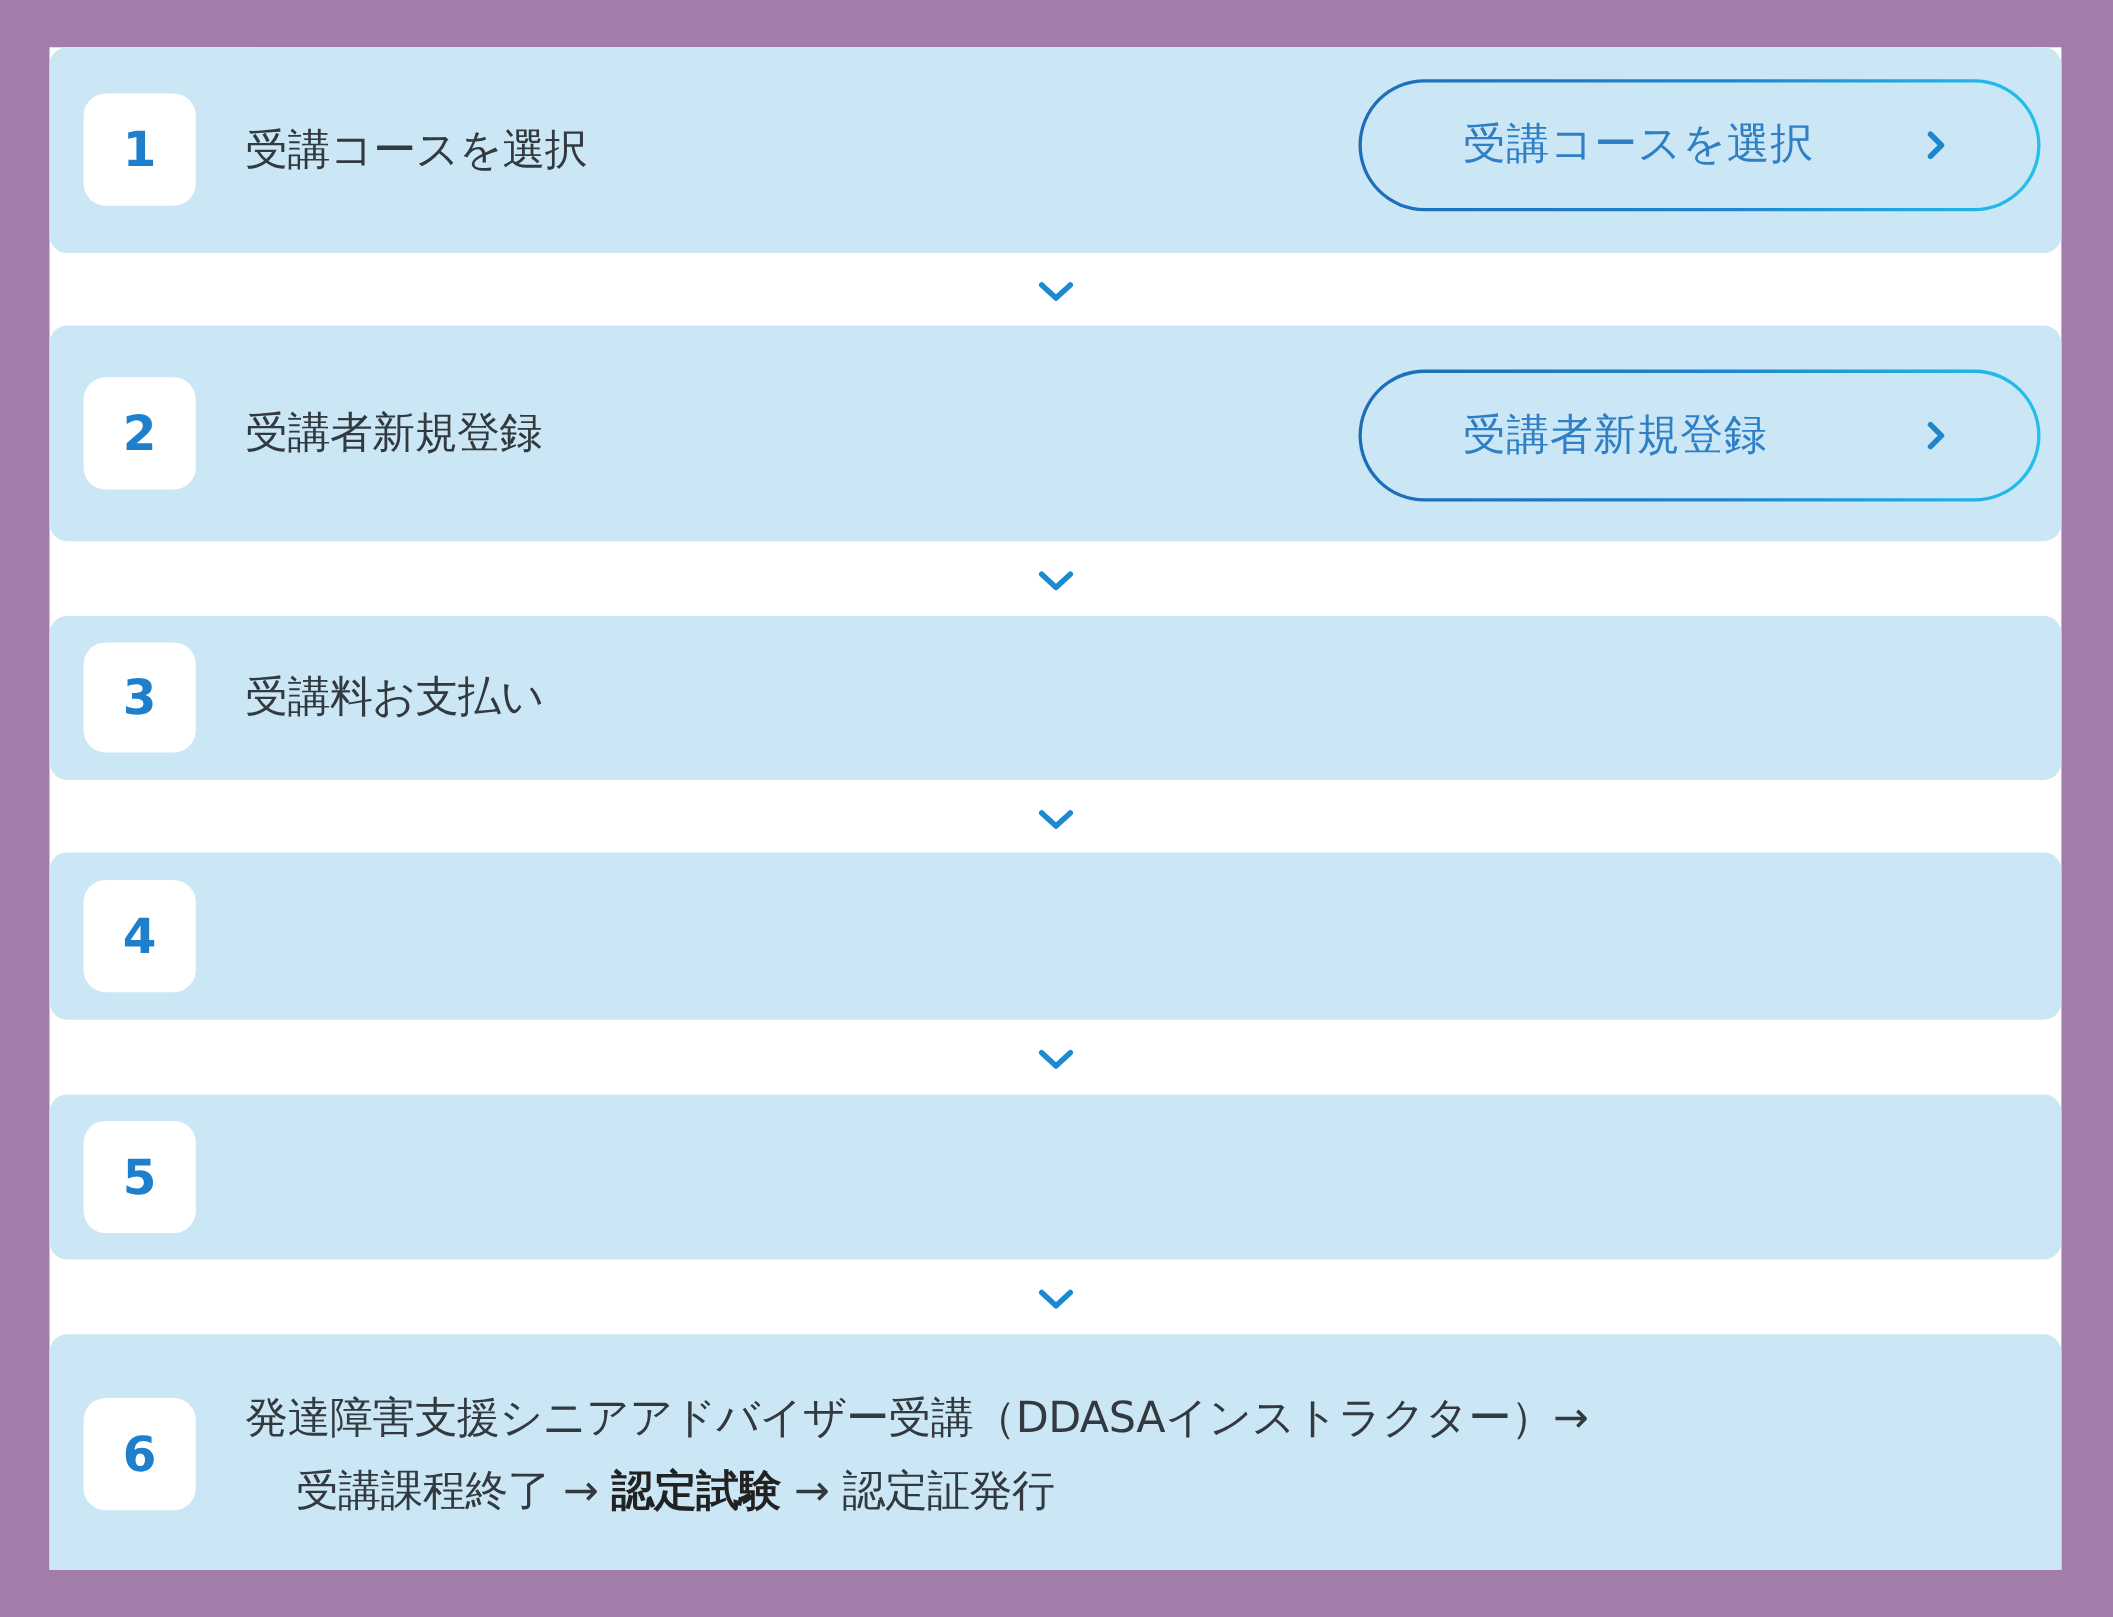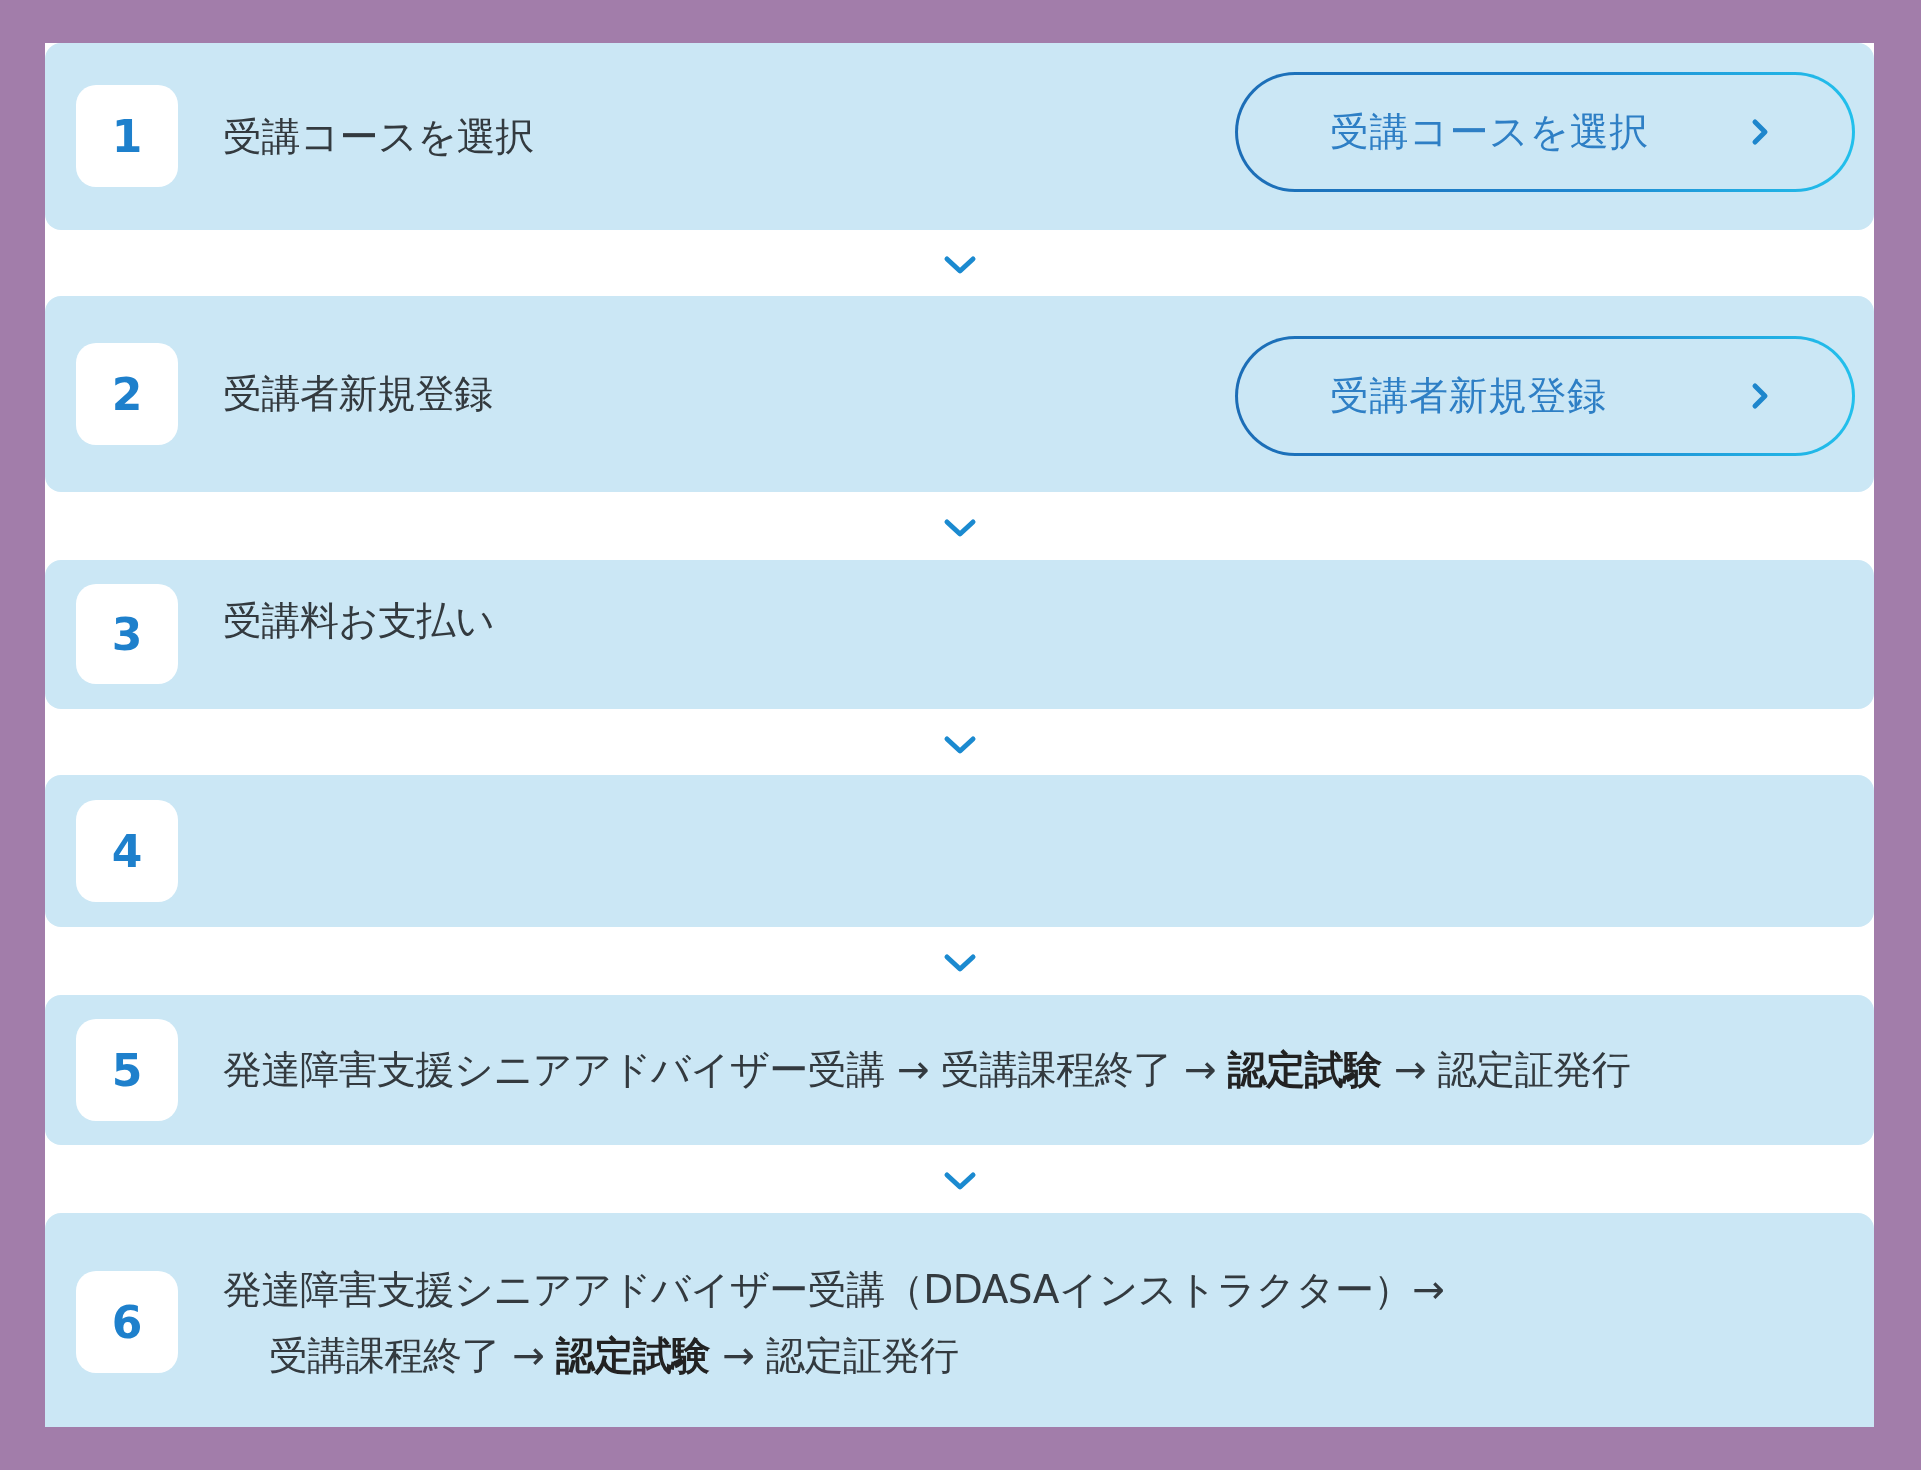--- a/index.html
+++ b/index.html
@@ -137,38 +137,37 @@
       </div>
     </div>
   </div>
 
   <svg class="down-chevron" style="top:475px;" viewBox="0 0 34 20">
     <polyline points="4,4 17,16 30,4" fill="none" stroke="#1B8AD0" stroke-width="5" stroke-linecap="round" stroke-linejoin="round"></polyline>
   </svg>
 
   <div class="panel" style="top:517px; height:149px;">
     <div class="num-box" style="top:24px; height:100px;">3</div>
-    <div class="label" style="top:28px;text-align:right;">受講料お支払い</div>
+    <div class="label" style="top:41px;text-align:right;">受講料お支払い</div>
   </div>
 
   <svg class="down-chevron" style="top:692px;" viewBox="0 0 34 20">
     <polyline points="4,4 17,16 30,4" fill="none" stroke="#1B8AD0" stroke-width="5" stroke-linecap="round" stroke-linejoin="round"></polyline>
   </svg>
 
   <div class="panel" style="top:732px; height:152px;">
     <div class="num-box" style="top:25px;">4</div>
   </div>
 
   <svg class="down-chevron" style="top:910px;" viewBox="0 0 34 20">
     <polyline points="4,4 17,16 30,4" fill="none" stroke="#1B8AD0" stroke-width="5" stroke-linecap="round" stroke-linejoin="round"></polyline>
   </svg>
 
   <div class="panel" style="top:952px; height:150px;">
     <div class="num-box" style="top:24px;">5</div>
-    <div class="label" style="top:42px;"><span>発達障害支援シニアアドバイザー受講 → 受講課程終了 → </span><b>認定試験</b><span> → 認定証発行</span></div>
   </div>
 
   <svg class="down-chevron" style="top:1128px;" viewBox="0 0 34 20">
     <polyline points="4,4 17,16 30,4" fill="none" stroke="#1B8AD0" stroke-width="5" stroke-linecap="round" stroke-linejoin="round"></polyline>
   </svg>
 
   <div class="panel last" style="top:1170px; height:214px;">
     <div class="num-box" style="top:58px;">6</div>
     <div class="label" style="top:44px;">発達障害支援シニアアドバイザー受講（DDASAインストラクター）→</div>
     <div class="label" style="top:110px;margin-left:46px;"><span>受講課程終了 → </span><b>認定試験</b><span> → 認定証発行</span></div>

